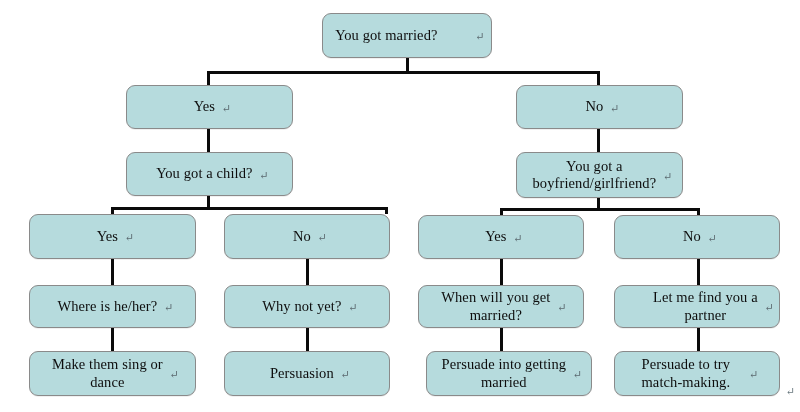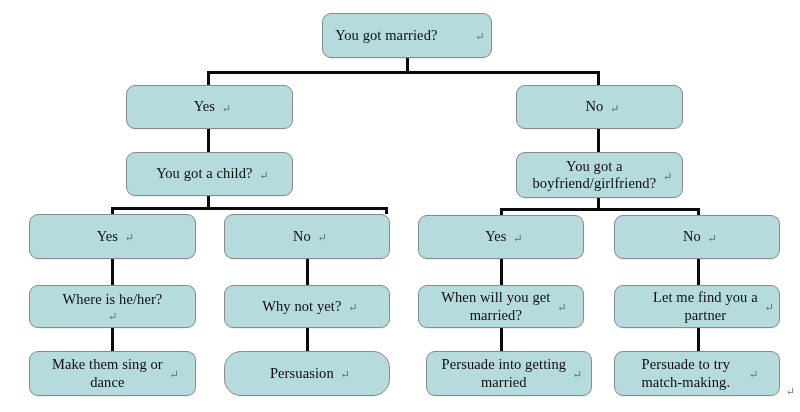--- a/index.html
+++ b/index.html
@@ -141,21 +141,21 @@
   <div class="node" style="left:418px; top:215px; width:166px; height:44px;">
     <span class="label">Yes</span>
       <span class="pilcrow">↵</span>
   </div>
 
   <div class="node" style="left:614px; top:215px; width:166px; height:44px;">
     <span class="label">No</span>
       <span class="pilcrow">↵</span>
   </div>
 
-  <div class="node" style="left:29px; top:285px; width:167px; height:43px;flex-direction:column;">
+  <div class="node" style="left:29px; top:285px; width:167px; height:43px;">
     <span class="label">Where is he/her?</span>
       <span class="pilcrow">↵</span>
   </div>
 
   <div class="node" style="left:224px; top:285px; width:166px; height:43px;">
     <span class="label">Why not yet?</span>
       <span class="pilcrow">↵</span>
   </div>
 
   <div class="node" style="left:418px; top:285px; width:166px; height:43px;">
@@ -169,21 +169,21 @@
 partner</span>
       <span class="pilcrow">↵</span>
   </div>
 
   <div class="node" style="left:29px; top:351px; width:167px; height:45px;">
     <span class="label">Make them sing or
 dance</span>
       <span class="pilcrow">↵</span>
   </div>
 
-  <div class="node" style="left:224px; top:351px; width:166px; height:45px;border-radius:17px;">
+  <div class="node" style="left:224px; top:351px; width:166px; height:45px;">
     <span class="label">Persuasion</span>
       <span class="pilcrow">↵</span>
   </div>
 
   <div class="node" style="left:426px; top:351px; width:166px; height:45px;">
     <span class="label">Persuade into getting
 married</span>
       <span class="pilcrow">↵</span>
   </div>
 

